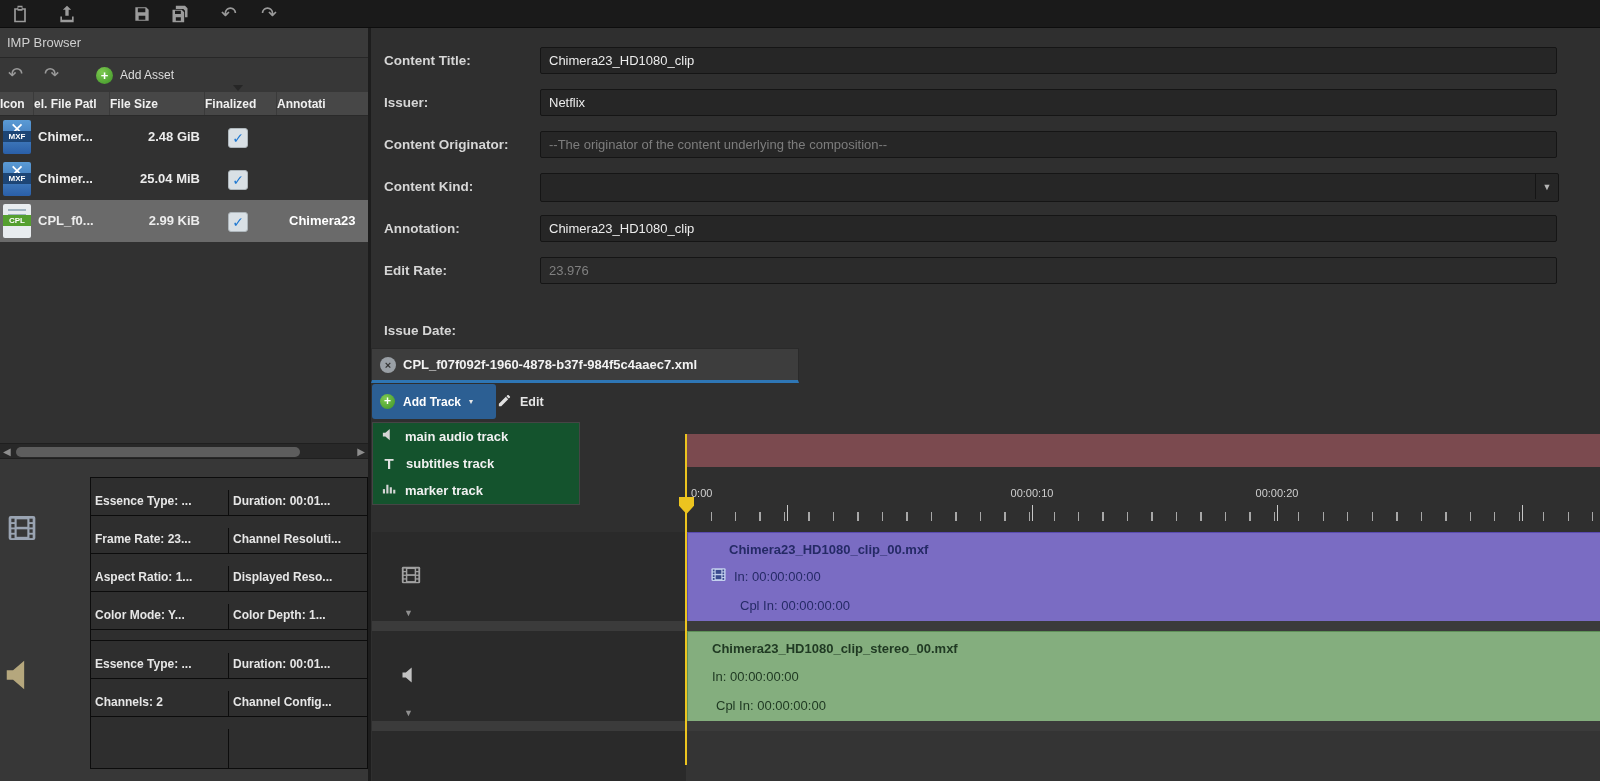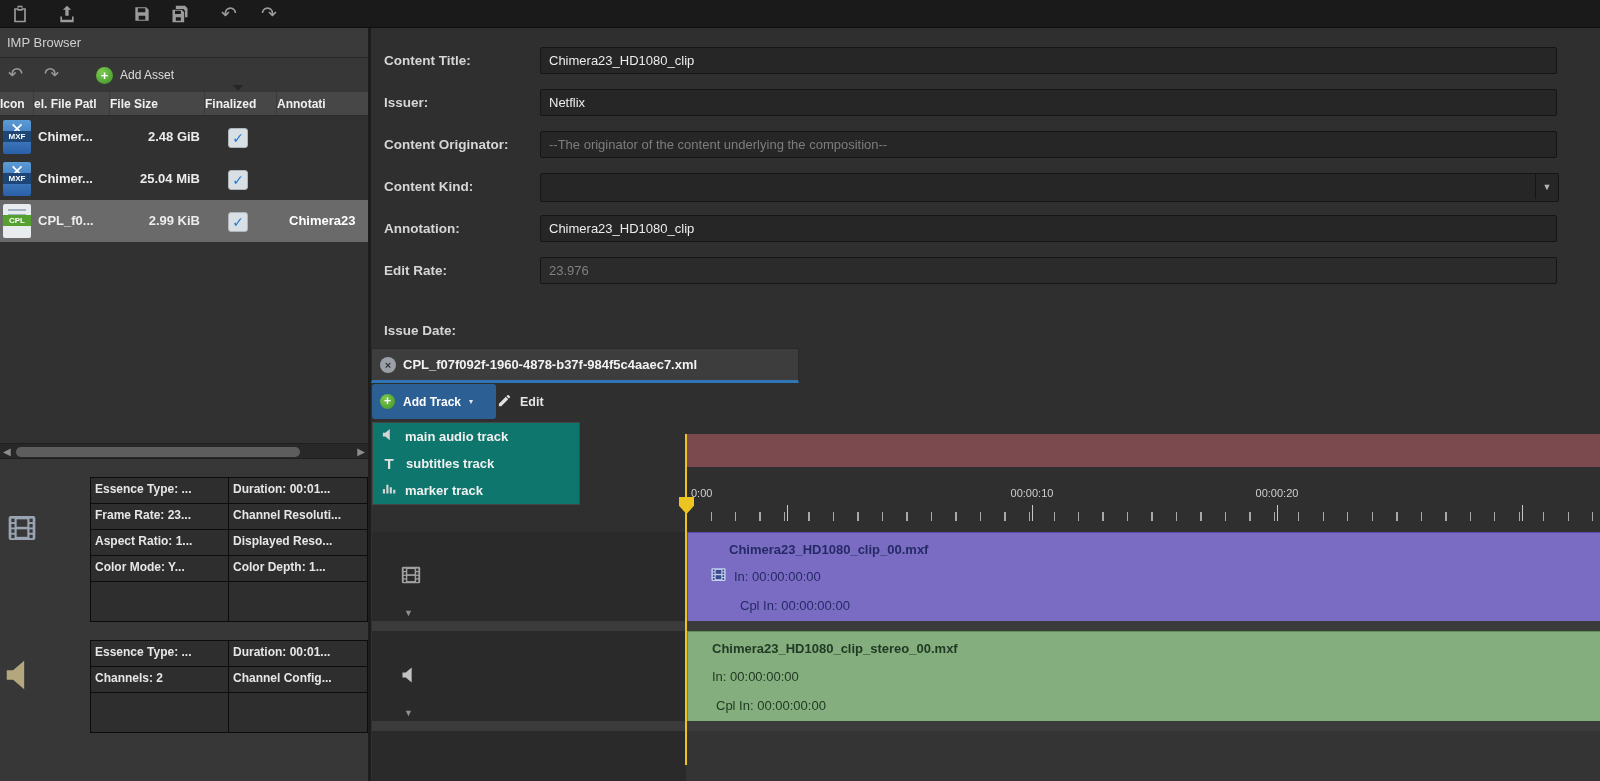--- a/index.html
+++ b/index.html
@@ -51,21 +51,21 @@
   .fi-label.blue{background:#1d4575;}
   .fi-label.green{background:#55a02f;}
 
   
   .hscroll{background:#282828;border-top:1px solid #1f1f1f;border-bottom:1px solid #1f1f1f;}
   .scroll-arrow{position:absolute;top:2px;font-size:10px;color:#8d8d8d;line-height:12px;}
   .scroll-thumb{position:absolute;left:16px;top:3px;width:284px;height:10px;background:#5d5d5d;border-radius:5px;}
 
   
   .dtable{position:absolute;background:#2e2e2e;border:1px solid #0c0c0c;}
-  .drow{display:flex;border-bottom:1px solid #0c0c0c;}
+  .drow{display:flex;border-bottom:1px solid #0c0c0c;margin-top:12px;}
   .drow:last-child{border-bottom:none;}
   .dcell{width:138px;height:25px;box-sizing:border-box;border-right:1px solid #0c0c0c;
          padding:4px 4px 0;font-size:12px;font-weight:600;color:#e6e6e6;overflow:hidden;white-space:nowrap;}
   .dcell:last-child{border-right:none;width:136px;}
   .drow.tall .dcell{height:39px;}
 
   
   .f-label{position:absolute;left:384px;width:152px;height:27px;line-height:27px;
            font-size:13.5px;font-weight:700;color:#d6d6d6;white-space:nowrap;}
   .f-input{position:absolute;left:540px;width:1017px;height:27px;background:#262626;
@@ -86,21 +86,21 @@
   .tab-text{font-size:13px;font-weight:600;color:#f2f2f2;white-space:nowrap;}
 
   
   .btn-addtrack{position:absolute;background:#2c5f93;border-radius:3px;display:flex;align-items:center;
                 gap:8px;padding:0 8px;color:#fff;font-size:12px;font-weight:600;}
   .btn-edit{position:absolute;display:flex;align-items:center;gap:8px;color:#e6e6e6;
             font-size:12.5px;font-weight:600;}
   .dd-arrow{font-size:8px;color:#e8e8e8;}
 
   
-  .menu{position:absolute;background:#0f766e;border:1px solid #454545;z-index:30;}
+  .menu{position:absolute;background:#14532d;border:1px solid #454545;z-index:30;}
   .menu-item{height:27px;display:flex;align-items:center;padding-left:8px;gap:9px;}
   .menu-item .mi-label{font-size:13px;font-weight:600;color:#f1f1f1;}
   .icon-T{font-size:15px;font-weight:700;color:#e2e2e2;width:16px;text-align:center;line-height:16px;}
 
   
   .marker-lane{background:#7b4a4f;}
   .ruler-label{position:absolute;font-size:11px;color:#cfcfcf;}
   .minor-ticks{position:absolute;background:repeating-linear-gradient(to right,#a8a8a8 0,#a8a8a8 1px,transparent 1px,transparent 24.5px);}
   .major-tick{position:absolute;width:1px;height:16px;background:#c6c6c6;}
   .track-header{position:absolute;background:#2a2a2a;border-bottom:1px solid #242424;}

